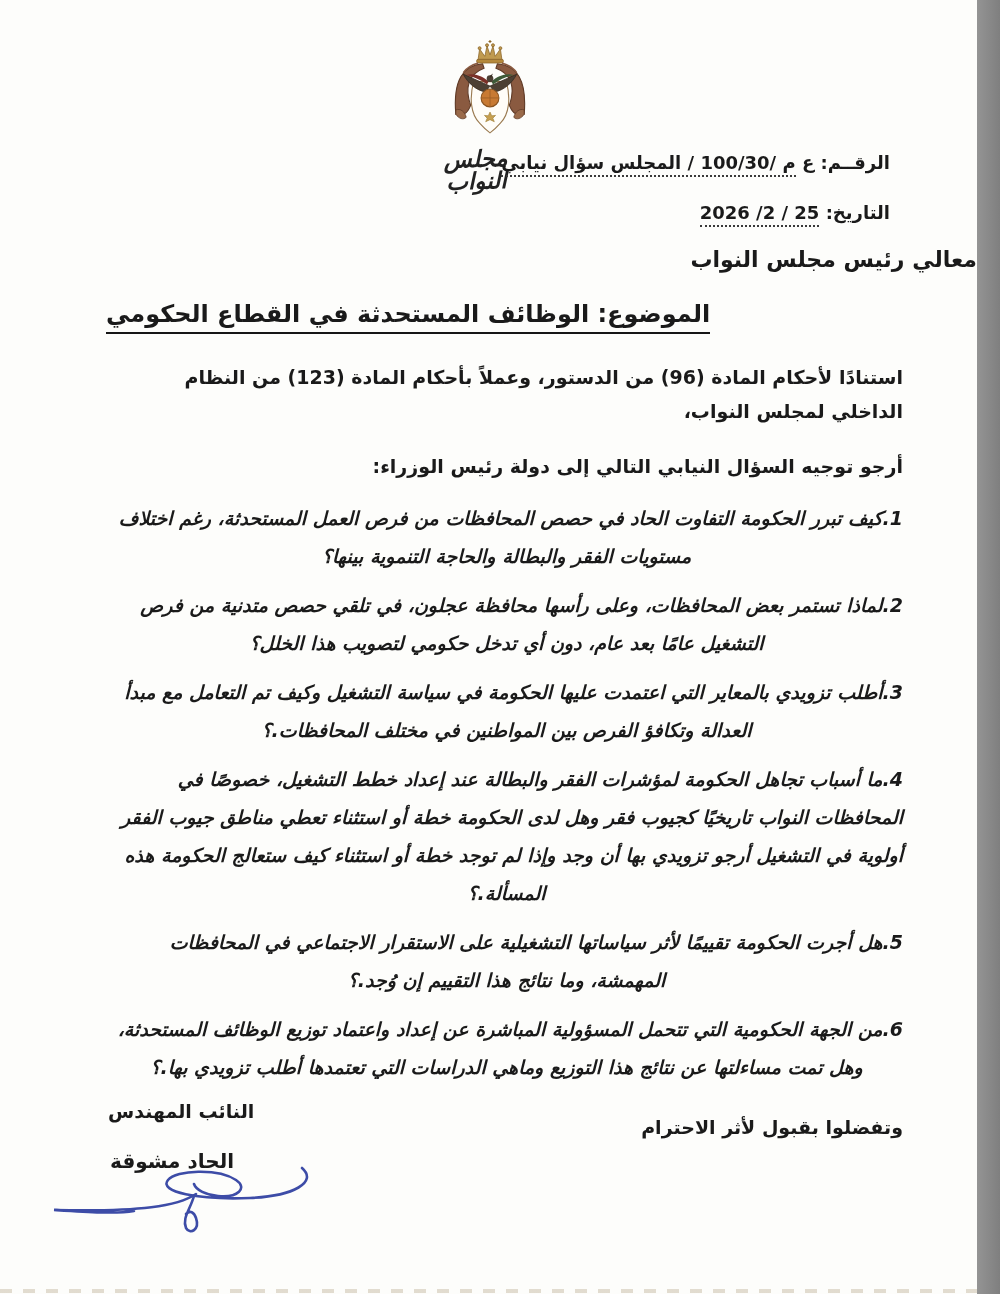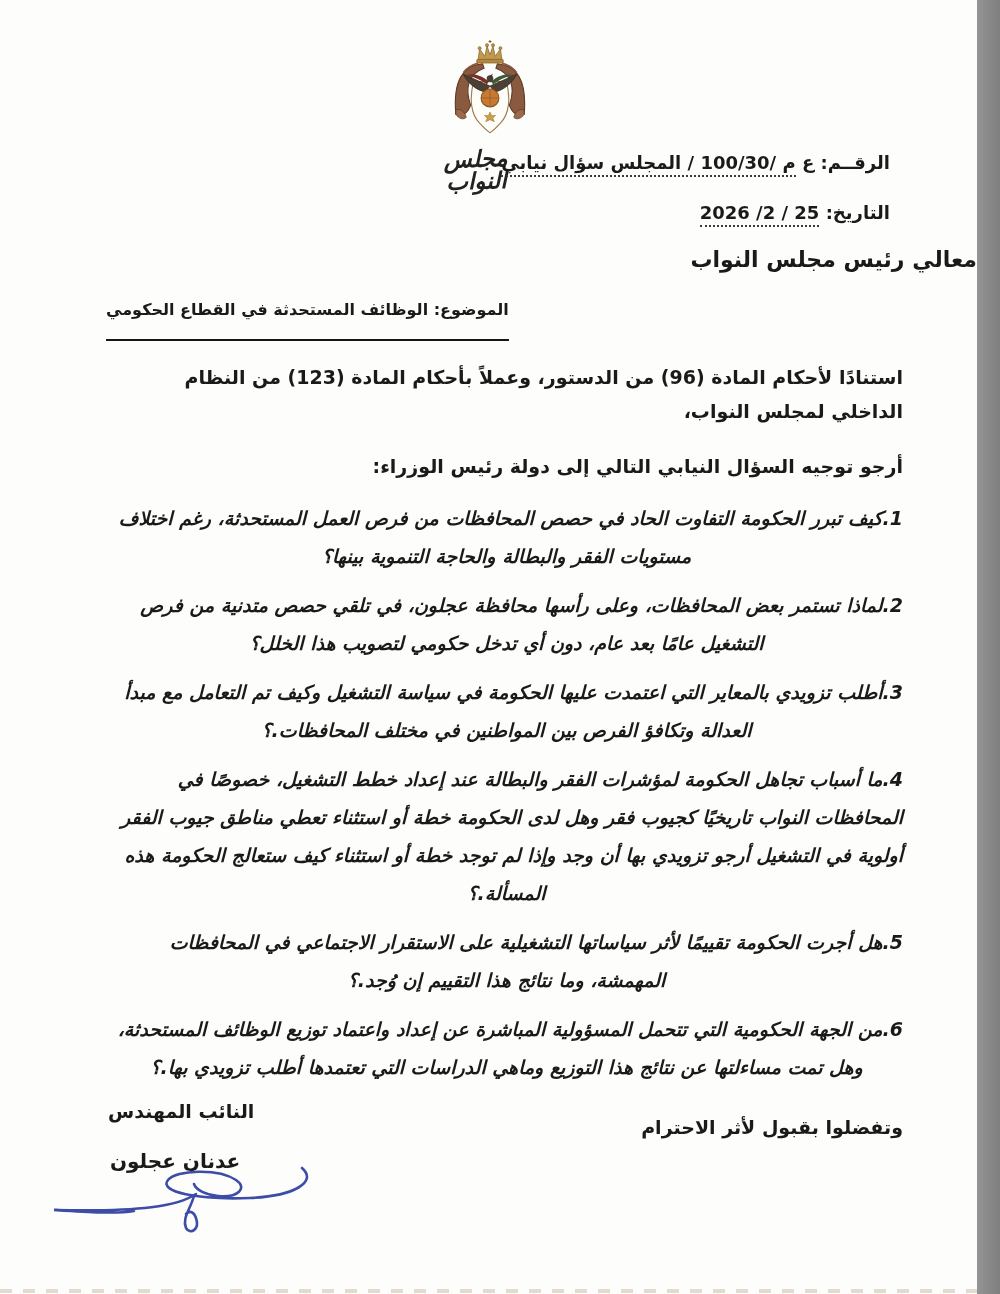--- a/index.html
+++ b/index.html
@@ -37,22 +37,22 @@
   }
   .ref-line{top:152px;}
   .date-line{top:202px;}
   .dotted-val{border-bottom:2px dotted #3a3a3a;padding-bottom:2px;}
   .salutation{
     position:absolute;top:247px;left:0;right:23px;margin:0;
     text-align:right;font-size:22px;font-weight:700;
   }
   .subject{
     position:absolute;top:300px;left:106px;
-    direction:rtl;font-size:16px;font-weight:700;white-space:nowrap;
-    border-bottom:2.5px solid #161616;padding-bottom:20px;
+    direction:rtl;font-size:24px;font-weight:700;white-space:nowrap;
+    border-bottom:2.5px solid #161616;padding-bottom:4px;
   }
   .body-block{
     position:absolute;top:360px;right:97px;left:110px;direction:rtl;
     font-size:19px;font-weight:700;
   }
   .body-block p{margin:0;text-align:right;}
   .intro1{line-height:34px;text-align:right;margin-bottom:21px !important;}
   .intro2{line-height:34px;text-align:right;margin-bottom:16px !important;}
   .question{
     line-height:38px;
@@ -135,21 +135,21 @@
     <p class="question"><span class="qnum">2.</span><span>لماذا تستمر بعض المحافظات، وعلى رأسها محافظة عجلون، في تلقي حصص متدنية من فرص التشغيل عامًا بعد عام، دون أي تدخل حكومي لتصويب هذا الخلل؟</span></p>
     <p class="question"><span class="qnum">3.</span><span>أطلب تزويدي بالمعاير التي اعتمدت عليها الحكومة في سياسة التشغيل وكيف تم التعامل مع مبدأ العدالة وتكافؤ الفرص بين المواطنين في مختلف المحافظات.؟</span></p>
     <p class="question"><span class="qnum">4.</span><span>ما أسباب تجاهل الحكومة لمؤشرات الفقر والبطالة عند إعداد خطط التشغيل، خصوصًا في المحافظات النواب تاريخيًا كجيوب فقر وهل لدى الحكومة خطة أو استثناء تعطي مناطق جيوب الفقر أولوية في التشغيل أرجو تزويدي بها أن وجد وإذا لم توجد خطة أو استثناء كيف ستعالج الحكومة هذه المسألة.؟</span></p>
     <p class="question"><span class="qnum">5.</span><span>هل أجرت الحكومة تقييمًا لأثر سياساتها التشغيلية على الاستقرار الاجتماعي في المحافظات المهمشة، وما نتائج هذا التقييم إن وُجد.؟</span></p>
     <p class="question"><span class="qnum">6.</span><span>من الجهة الحكومية التي تتحمل المسؤولية المباشرة عن إعداد واعتماد توزيع الوظائف المستحدثة، وهل تمت مساءلتها عن نتائج هذا التوزيع وماهي الدراسات التي تعتمدها أطلب تزويدي بها.؟</span></p>
 
     <p class="closing">وتفضلوا بقبول لأثر الاحترام</p>
   </div>
 
   <div class="signer-title">النائب المهندس</div>
-  <div class="signer-name">عدنان عجلون</div>
+  <div class="signer-name">الحاد مشوقة</div>
 
   <svg class="signature-svg" viewBox="0 0 285 100" aria-hidden="true">
     <g fill="none" stroke="#2d3da0" stroke-width="2.6" stroke-linecap="round" opacity="0.92">
       <path d="M256,30 C272,44 248,58 204,60 C152,62 112,54 122,42 C130,32 172,30 190,42 C202,50 192,60 172,58 C160,57 150,52 148,46"></path>
       <path d="M150,56 C132,68 96,74 8,72 C40,74 70,76 88,73"></path>
       <path d="M148,58 C144,72 136,80 140,90 C144,97 154,92 150,80 C148,74 144,72 140,76"></path>
     </g>
   </svg>
 
   <div class="scan-strip"></div>

